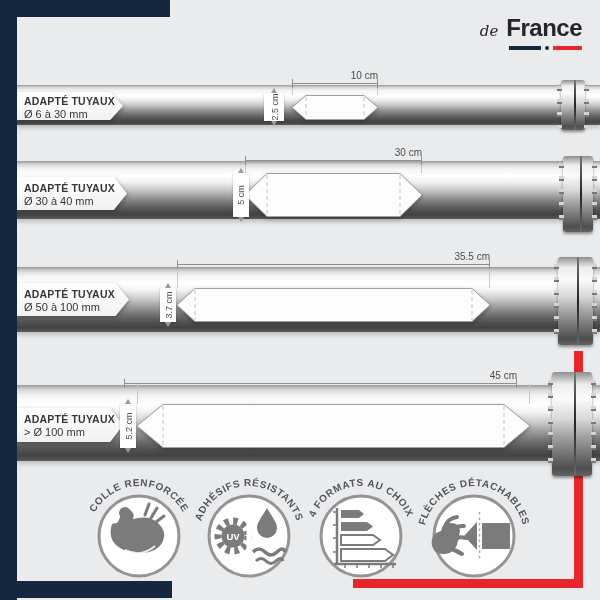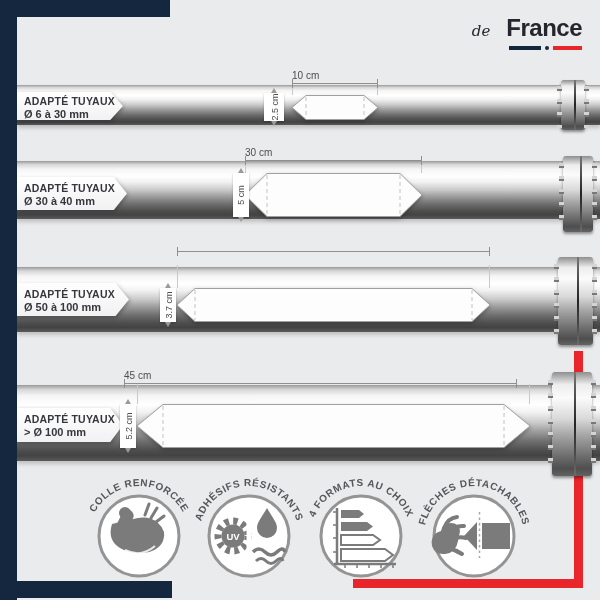--- a/index.html
+++ b/index.html
@@ -11,21 +11,21 @@
   .frame-left{left:0;top:0;width:17px;height:600px}
   .frame-top{left:0;top:0;width:170px;height:17px}
   .frame-foot{left:17px;top:581px;width:155px;height:17px}
   .redline{position:absolute;background:var(--red,#e8252b);z-index:1}
   .redline-v{left:574px;top:351px;width:9px;height:237px}
   .redline-h{left:353px;top:579px;width:230px;height:9px}
 
   
   .logo{position:absolute;top:16px;right:18px;text-align:right;z-index:6;color:#26252d}
   .logo-l1{font-size:27px;font-weight:800;letter-spacing:-.5px;line-height:26px}
-  .logo-l2{display:flex;justify-content:space-between;align-items:baseline;gap:16px;margin-top:-2px}
+  .logo-l2{display:flex;justify-content:space-between;align-items:baseline;gap:8px;margin-top:-2px}
   .logo-de{font-family:"DejaVu Serif",serif;font-style:italic;font-size:15px}
   .logo-fr{font-size:24px;font-weight:700;letter-spacing:-.5px}
   .logo-underline{display:flex;justify-content:flex-end;align-items:center;gap:4px;margin-top:4px}
   .u-navy{width:32px;height:4px;background:var(--navy,#15273f)}
   .u-dot{width:4px;height:4px;border-radius:50%;background:var(--navy,#15273f)}
   .u-red{width:29px;height:4px;background:var(--red,#e8252b)}
 
   
   .pipe{position:absolute;left:17px;width:583px;z-index:2;
     background:linear-gradient(180deg,#999 0%,#d6d6d6 6%,#f5f5f5 14%,#ffffff 26%,#f2f2f2 36%,
@@ -42,29 +42,29 @@
   .flange-bolts{position:absolute;top:5%;bottom:5%;width:5px;
     background:repeating-linear-gradient(180deg,transparent 0 3px,#d4d4d4 3px 6px,#787878 6px 8px,transparent 8px 13px)}
   .flange-bolts.bl{left:0}.flange-bolts.br{right:0}
 
   
   .banner{position:absolute;left:17px;z-index:4;filter:drop-shadow(1px 2px 2px rgba(30,30,30,.35))}
   .banner-shape{width:100%;height:100%;background:linear-gradient(180deg,#ffffff,#f1f1f3);
     clip-path:polygon(0 0,88% 0,100% 50%,88% 100%,0 100%);
     padding:3px 0 16px 7px;box-sizing:border-box;color:#36373c}
   .banner-l1{font-size:10.5px;font-weight:700;line-height:13px;letter-spacing:.2px}
-  .banner-l2{font-size:11px;font-weight:700;line-height:13px}
+  .banner-l2{font-size:11px;font-weight:400;line-height:13px}
 
   
   .tag{position:absolute;z-index:4;filter:drop-shadow(0 2px 2px rgba(30,30,30,.35))}
   .tag polygon{fill:#fdfdfd;stroke:#a0a0a0;stroke-width:1}
   .tag line{stroke:#c2c2c2;stroke-width:1;stroke-dasharray:4 3}
 
   
-  .hdim{position:absolute;z-index:4;text-align:left;color:#4c4c4c;font-size:10px}
+  .hdim{position:absolute;z-index:4;text-align:right;color:#4c4c4c;font-size:10px}
   .hdim .t{height:13px;line-height:13px}
   .hdim .l{position:relative;height:1px;background:#8f8f8f;margin-top:1px}
   .hdim .l::before,.hdim .l::after{content:"";position:absolute;top:-4px;width:1px;height:9px;background:#8f8f8f}
   .hdim .l::before{left:0}.hdim .l::after{right:0}
   .guide{position:absolute;width:1px;background:#c9c9c9;z-index:3}
   .vdim{position:absolute;z-index:4;background:#fff;box-shadow:0 1px 2px rgba(0,0,0,.25);
     display:flex;align-items:center;justify-content:center}
   .vdim span{transform:rotate(-90deg);white-space:nowrap;font-size:9px;color:#4a4a4a}
   .vdim::before{content:"";position:absolute;top:-5px;left:50%;margin-left:-3px;
     border-left:3px solid transparent;border-right:3px solid transparent;border-bottom:5px solid #9a9a9a}
@@ -168,20 +168,21 @@
 
   <div class="hdim" style="left:292px;top:69px;width:86px">
     <div class="t">10 cm</div>
       <div class="l"></div>
   </div>
   <div class="hdim" style="left:245px;top:146px;width:177px">
     <div class="t">30 cm</div>
       <div class="l"></div>
   </div>
   <div class="hdim" style="left:177px;top:250px;width:313px">
+    <div class="t">35.5 cm</div>
       <div class="l"></div>
   </div>
   <div class="hdim" style="left:124px;top:369px;width:393px">
     <div class="t">45 cm</div>
       <div class="l"></div>
   </div>
 
   <div class="guide" style="left:292px;top:84px;height:11px"></div>
   <div class="guide" style="left:377px;top:84px;height:11px"></div>
   <div class="guide" style="left:245px;top:161px;height:12px"></div>

